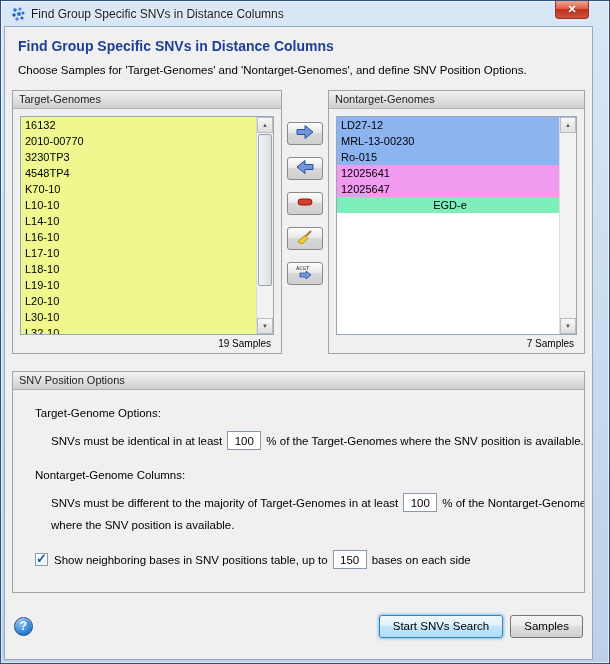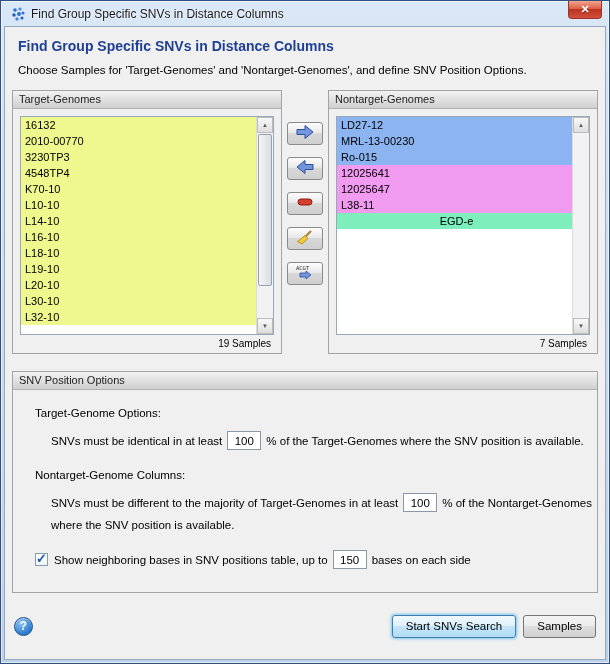--- a/index.html
+++ b/index.html
@@ -4,21 +4,21 @@
 <style>
   * { box-sizing: border-box; margin: 0; padding: 0; }
   html,body { background:#777; }
   body { font-family:"Liberation Sans", sans-serif; -webkit-font-smoothing:antialiased; }
 
   .window{
     width:610px; height:664px;
     margin:0 auto;
     border:1px solid #2f4f7f;
     background:linear-gradient(#d9e7f6,#bcd1e8);
-    padding:0 3px 3px 3px;
+    padding:0 16px 3px 3px;
     display:flex; flex-direction:column;
     box-shadow:inset 0 0 0 1px rgba(255,255,255,.55);
   }
 
   
   .titlebar{ height:25px; position:relative; display:flex; align-items:center; padding-left:6px; }
   .titlebar-icon{ width:16px; height:16px; margin-right:5px; display:inline-flex; }
   .titlebar-title{ font-size:12px; color:#1a1a1a; text-shadow:0 0 3px #fff; }
   .close-btn{
     position:absolute; top:0; right:4px;
@@ -198,20 +198,21 @@
         <div class="list-frame">
           <div class="list">
               <div class="list-item" style="background: rgb(239, 247, 143);">16132</div>
               <div class="list-item" style="background: rgb(239, 247, 143);">2010-00770</div>
               <div class="list-item" style="background: rgb(239, 247, 143);">3230TP3</div>
               <div class="list-item" style="background: rgb(239, 247, 143);">4548TP4</div>
               <div class="list-item" style="background: rgb(239, 247, 143);">K70-10</div>
               <div class="list-item" style="background: rgb(239, 247, 143);">L10-10</div>
               <div class="list-item" style="background: rgb(239, 247, 143);">L14-10</div>
               <div class="list-item" style="background: rgb(239, 247, 143);">L16-10</div>
+              <div class="list-item" style="background: rgb(239, 247, 143);">L17-10</div>
               <div class="list-item" style="background: rgb(239, 247, 143);">L18-10</div>
               <div class="list-item" style="background: rgb(239, 247, 143);">L19-10</div>
               <div class="list-item" style="background: rgb(239, 247, 143);">L20-10</div>
               <div class="list-item" style="background: rgb(239, 247, 143);">L30-10</div>
               <div class="list-item" style="background: rgb(239, 247, 143);">L32-10</div>
             </div>
           <div class="scrollbar">
             <div class="scroll-arrow">
                 <span>▲</span>
               </div>
@@ -266,21 +267,20 @@
 
       <div class="group-panel nontarget-panel">
         <div class="panel-titlebar">Nontarget-Genomes</div>
         <div class="list-frame">
           <div class="list">
               <div class="list-item" style="background: rgb(140, 180, 240);">LD27-12</div>
               <div class="list-item" style="background: rgb(140, 180, 240);">MRL-13-00230</div>
               <div class="list-item" style="background: rgb(140, 180, 240);">Ro-015</div>
               <div class="list-item" style="background: rgb(240, 154, 240);">12025641</div>
               <div class="list-item" style="background: rgb(240, 154, 240);">12025647</div>
-              <div class="list-item" style="background: rgb(240, 154, 240);">L38-11</div>
               <div class="list-item" style="background: rgb(125, 238, 188); text-align: center;">EGD-e</div>
             </div>
           <div class="scrollbar">
             <div class="scroll-arrow">
                 <span>▲</span>
               </div>
             <div class="scroll-arrow down">
                 <span>▼</span>
               </div>
           </div>

